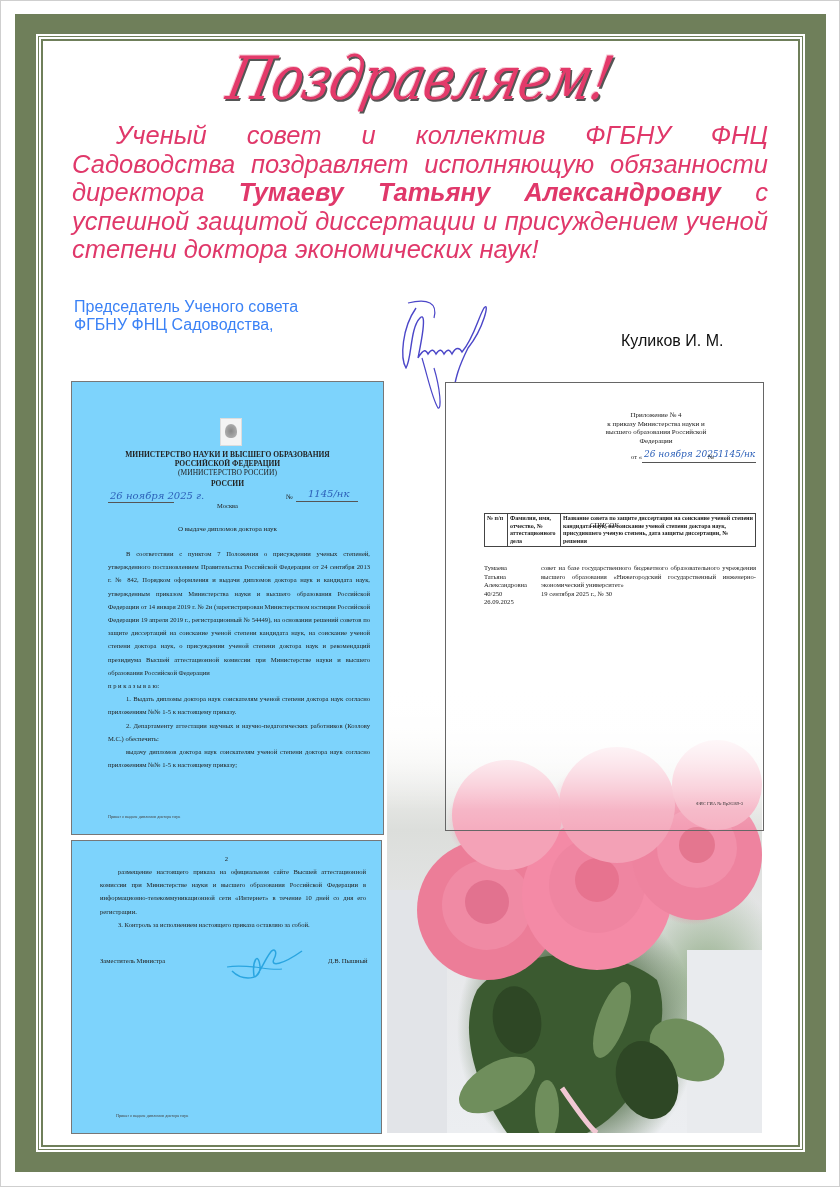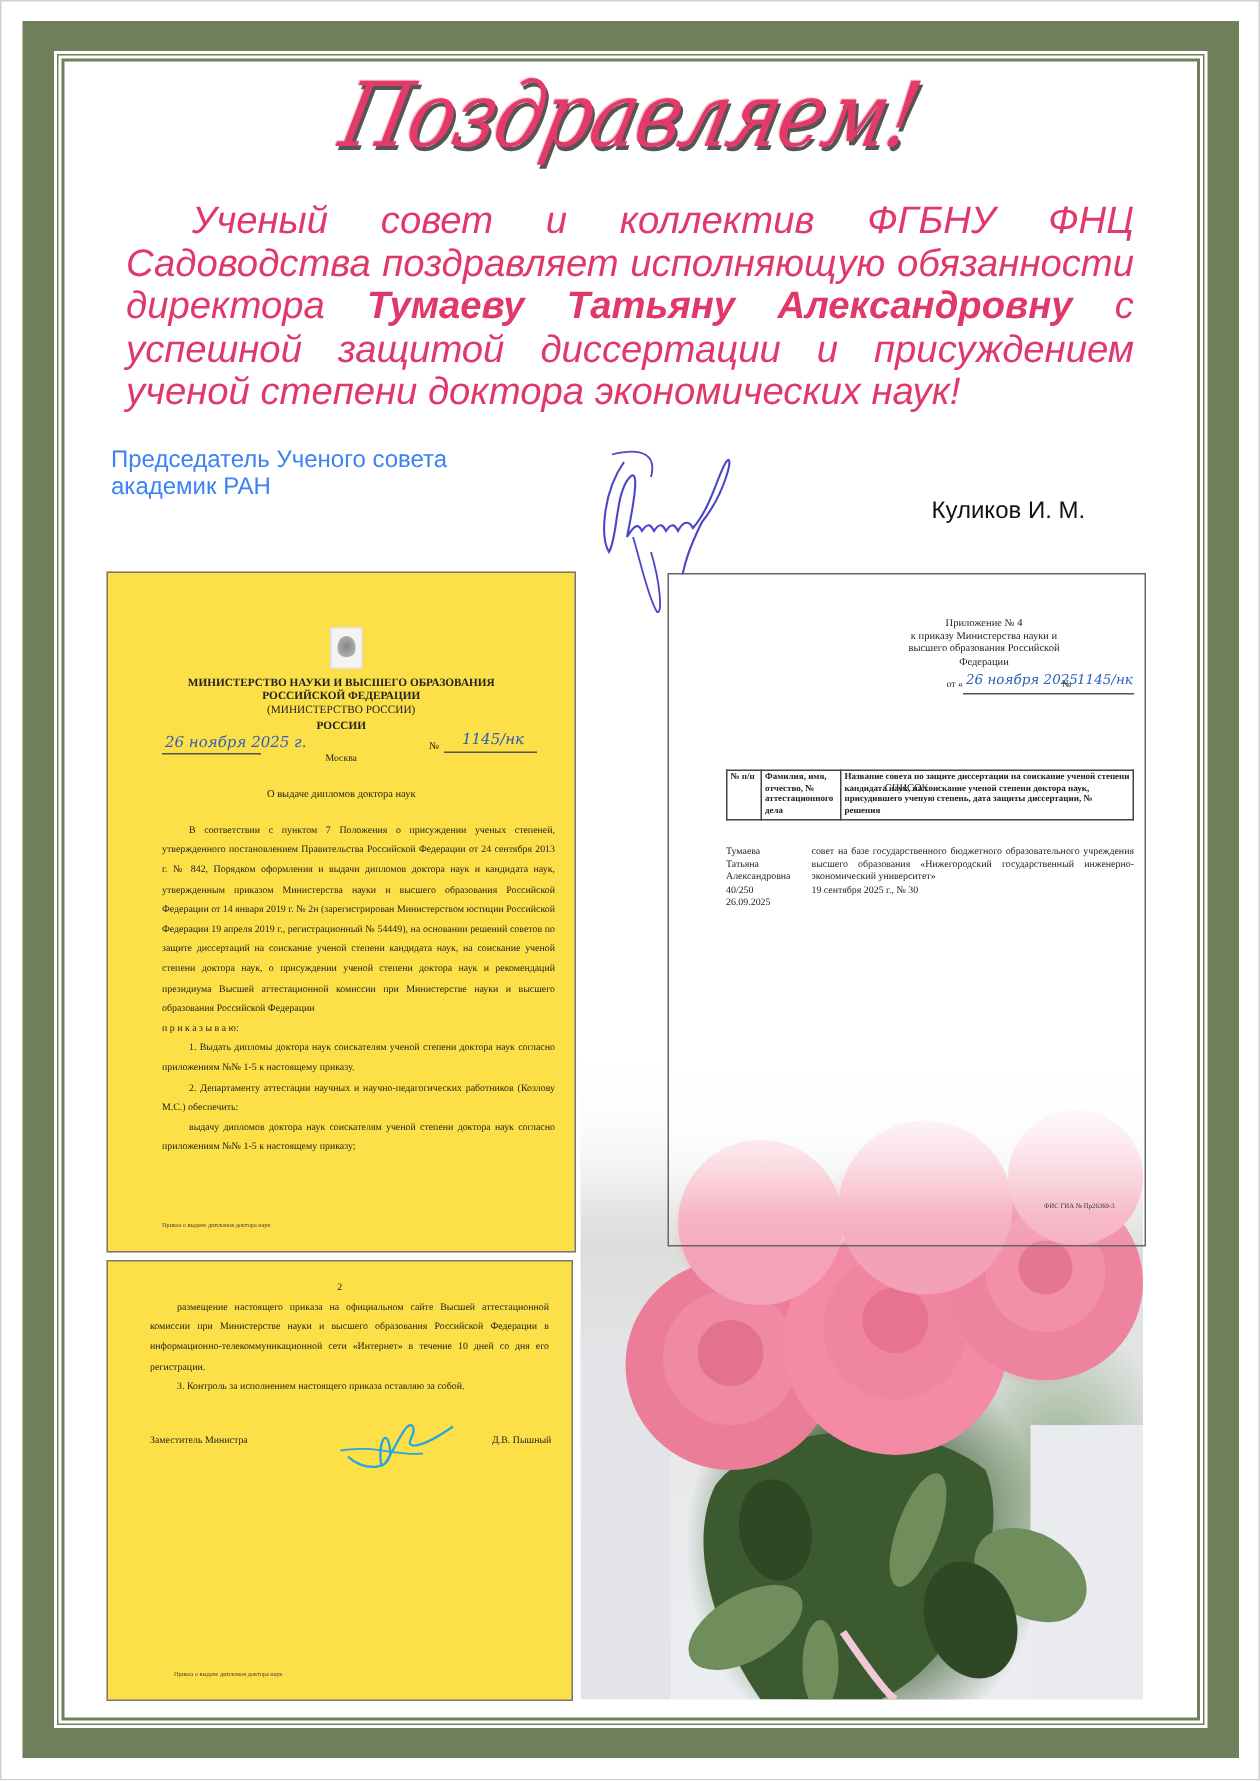--- a/index.html
+++ b/index.html
@@ -8,30 +8,30 @@
   .green-band { position:absolute; left:15px; top:14px; width:811px; height:1158px; background:#6f7f5a; }
   .white-gap { position:absolute; left:36px; top:34px; width:769px; height:1118px; background:#ffffff; }
   .line1 { position:absolute; left:38px; top:36px; width:765px; height:1114px; border:1px solid #6f7f5a; box-sizing:border-box; }
   .line2 { position:absolute; left:41px; top:39px; width:759px; height:1108px; border:2px solid #6f7f5a; box-sizing:border-box; background:#fff; }
 
   .title { position:absolute; left:0; width:840px; top:48px; text-align:center;
     font-family:"DejaVu Serif", serif; font-style:italic; font-size:52px; color:#e33a6a;
     letter-spacing:-1px; text-shadow: 2px 2px 0 #555, -1px -1px 0 #f6c8d4; transform:skewX(-12deg) scaleY(1.15); }
 
   .greeting { position:absolute; left:72px; top:121px; width:696px; font-style:italic; font-size:25.5px; line-height:28.5px; color:#e0386a; text-align:justify; }
-  .greeting p { margin:12px; }
+  .greeting p { margin:0; }
   .greeting .indent { text-indent:44px; }
   .greeting .bold { font-weight:bold; }
   .greeting .wish { padding-left:44px; }
 
   .chair { position:absolute; left:74px; top:298px; font-size:16px; line-height:18px; color:#3b82f6; }
   .chair-name { position:absolute; left:621px; top:332px; font-size:16px; color:#111; }
   .sign-main { position:absolute; left:398px; top:298px; width:120px; height:115px; }
 
-  .doc { position:absolute; background:#fde047; border:1.5px solid #777; box-sizing:border-box; font-family:"Liberation Serif", serif; color:#222; }
+  .doc { position:absolute; background:#7dd3fc; border:1.5px solid #777; box-sizing:border-box; font-family:"Liberation Serif", serif; color:#222; }
   .doc1 { left:71px; top:381px; width:313px; height:454px; }
   .doc1b { left:71px; top:840px; width:311px; height:294px; }
   .doc2 { left:445px; top:382px; width:319px; height:449px; z-index:3; background:linear-gradient(#fff 0, #fff 300px, rgba(255,255,255,0.25) 420px, rgba(255,255,255,0.1) 449px); border-color:#666; }
 
   .emblem { position:absolute; left:148px; top:36px; width:20px; height:26px; border:1px solid #ddd; background:#f4f4f4; }
   .emblem::before { content:""; position:absolute; left:4px; top:5px; width:12px; height:14px; border-radius:50% 50% 40% 40%; background:radial-gradient(#888, #bbb); }
   .d1-head { position:absolute; left:0; width:100%; text-align:center; font-size:7.5px; line-height:9px; font-weight:bold; }
   .d1-sub { position:absolute; left:0; width:100%; text-align:center; font-size:7.5px; }
   .hand { position:absolute; font-family:"DejaVu Serif", serif; font-style:italic; color:#2b5fb8; font-size:10px; }
   .uline { position:absolute; border-bottom:1px solid #555; }
@@ -74,21 +74,21 @@
 
 <div class="greeting">
   <p class="indent">
     <span>Ученый совет и коллектив ФГБНУ ФНЦ Садоводства поздравляет исполняющую обязанности директора</span>
     <span class="bold">Тумаеву Татьяну Александровну</span><span> с успешной защитой диссертации и присуждением ученой степени доктора экономических наук!</span>
   </p>
 </div>
 
 <div class="chair">
   <div>Председатель Ученого совета</div>
-  <div>академик РАН</div>
+  <div>ФГБНУ ФНЦ Садоводства,</div>
 </div>
 
 <svg class="sign-main" viewBox="0 0 120 115">
   <path d="M18 10 C4 30, 2 60, 8 70 C14 60, 12 30, 22 20 C30 12, 22 50, 20 60 C26 50, 28 52, 30 56 C34 50, 36 52, 38 56 C42 50, 44 52, 46 56 C50 50, 52 52, 54 56 C58 48, 62 50, 64 54 C76 40, 80 20, 86 10 C92 2, 86 30, 70 50 C60 70, 58 80, 56 90" fill="none" stroke="#4b46c8" stroke-width="1.4"></path>
   <path d="M24 60 C30 80, 34 100, 40 110 C44 112, 42 90, 36 70" fill="none" stroke="#4b46c8" stroke-width="1.2"></path>
   <path d="M10 5 C30 0, 40 5, 36 20" fill="none" stroke="#4b46c8" stroke-width="1.2"></path>
 </svg>
 
 <div class="chair-name">Куликов И. М.</div>
 

